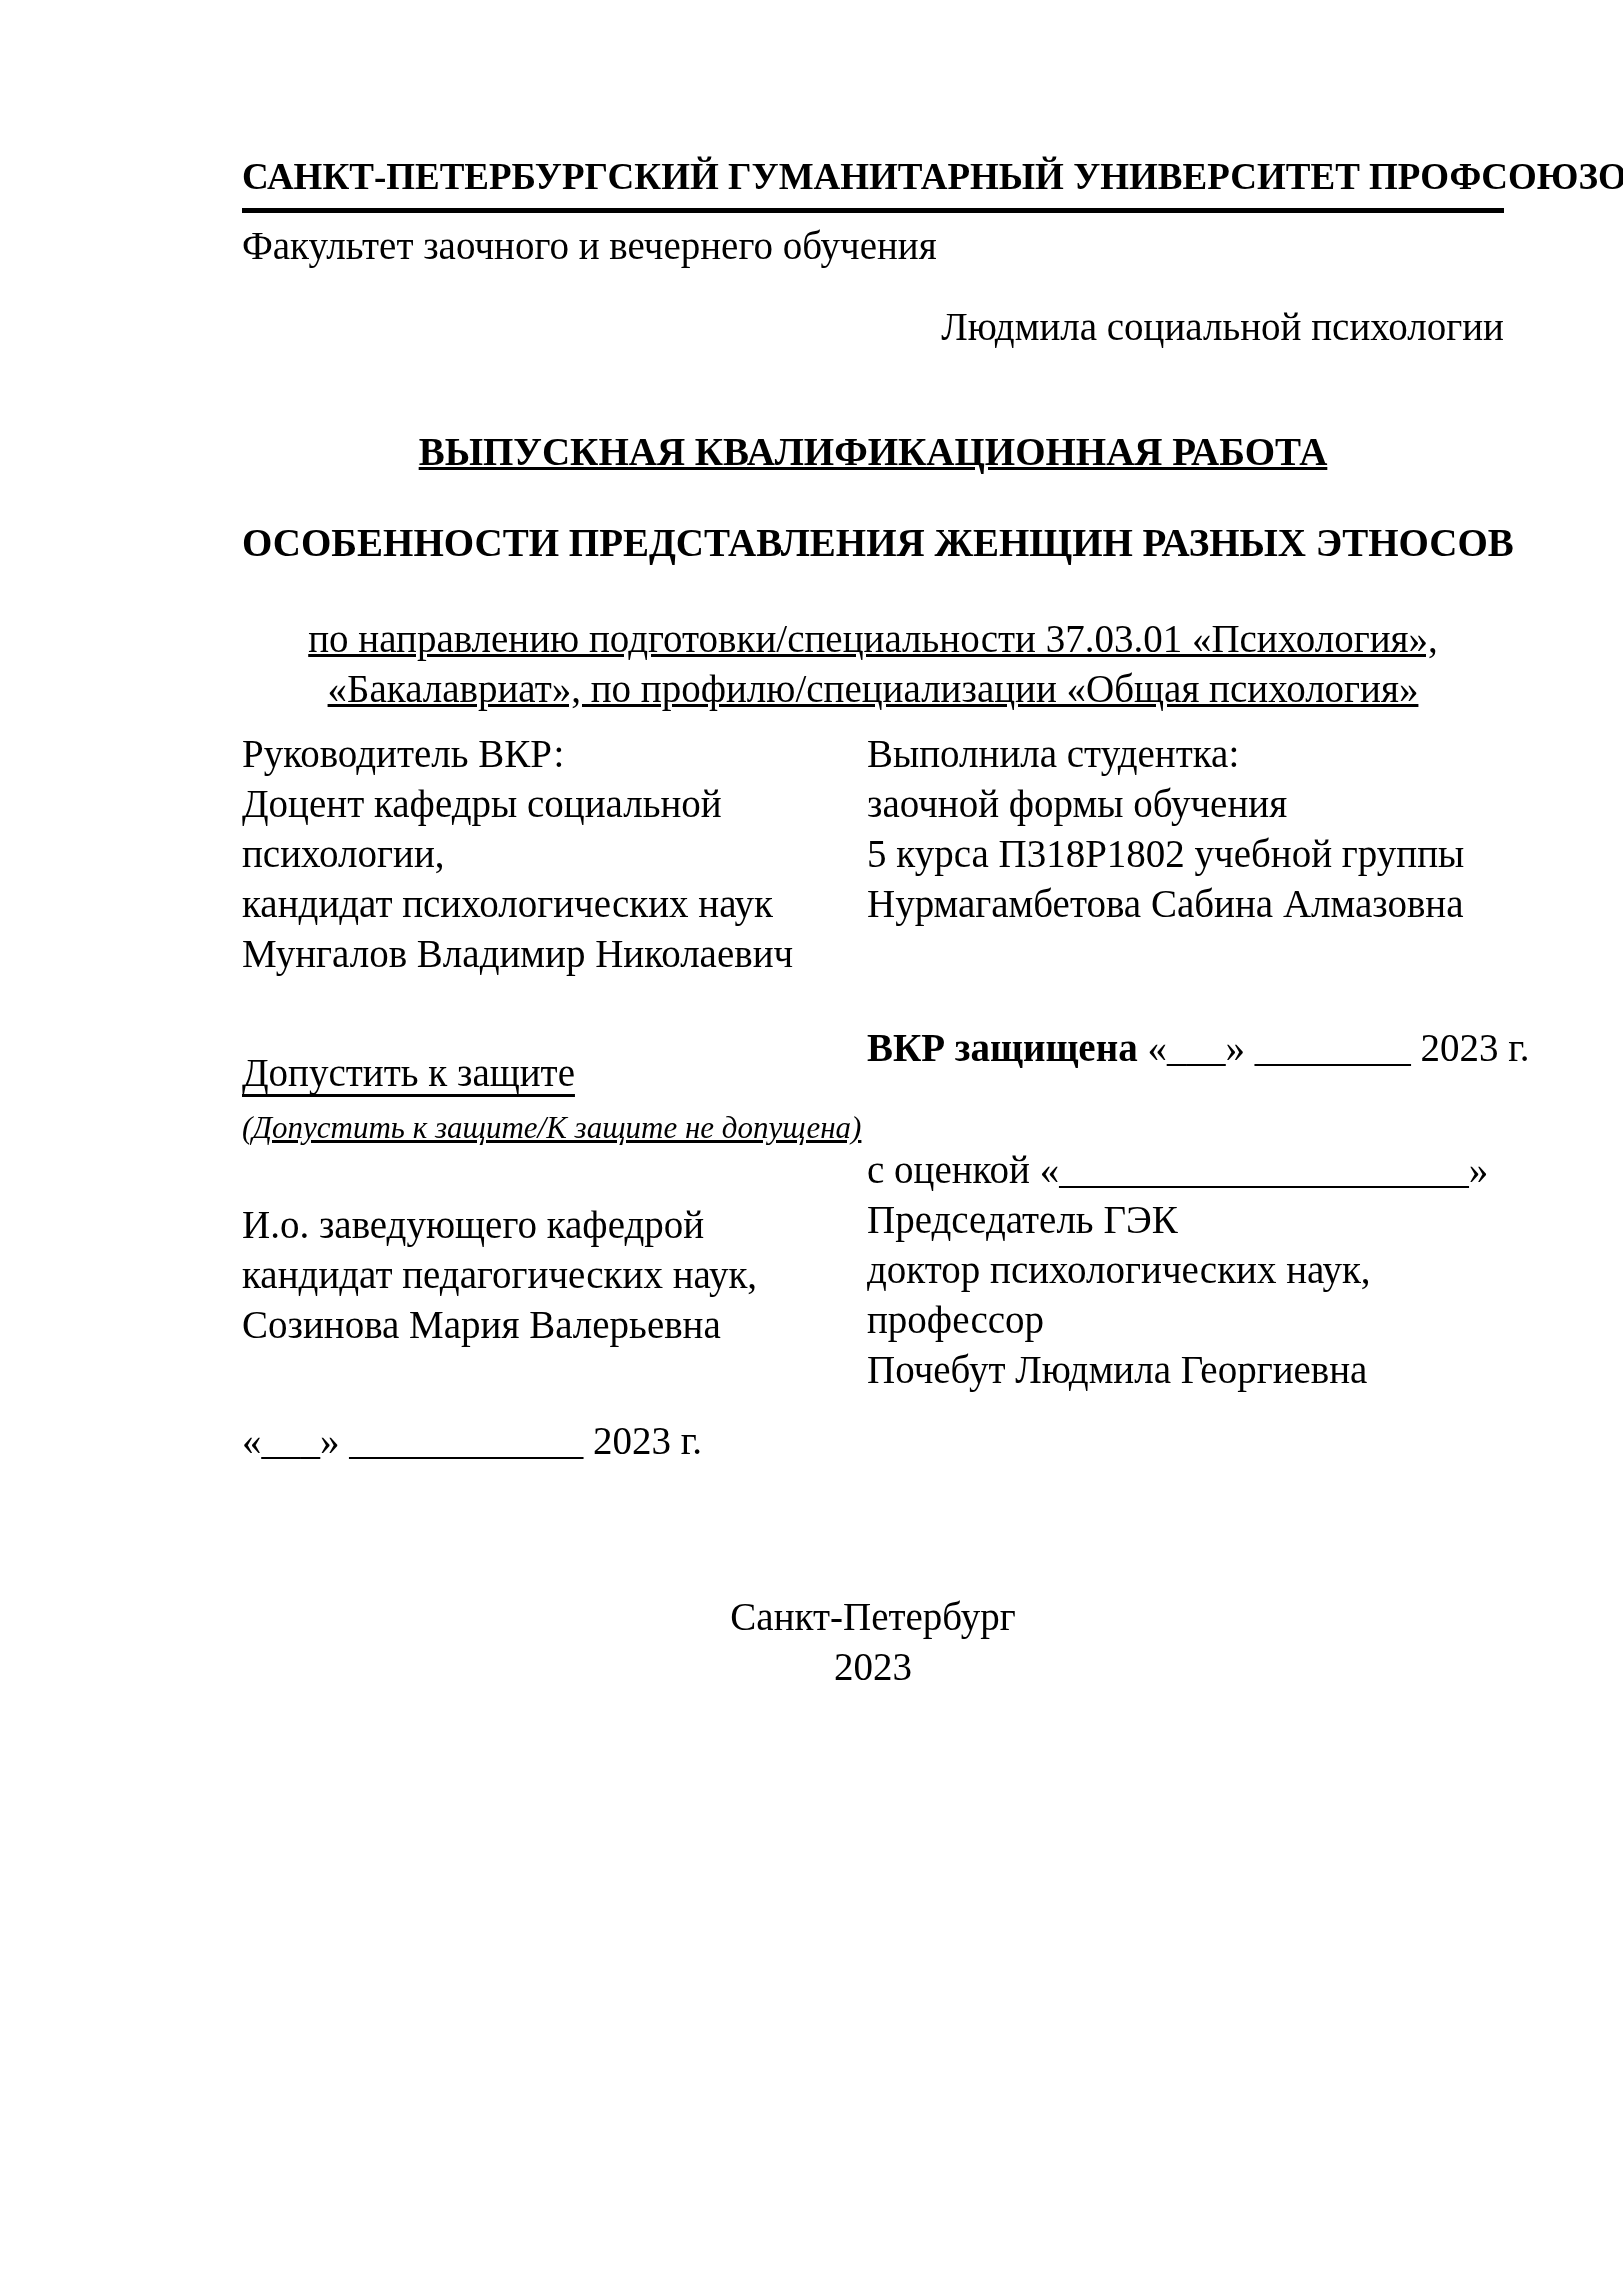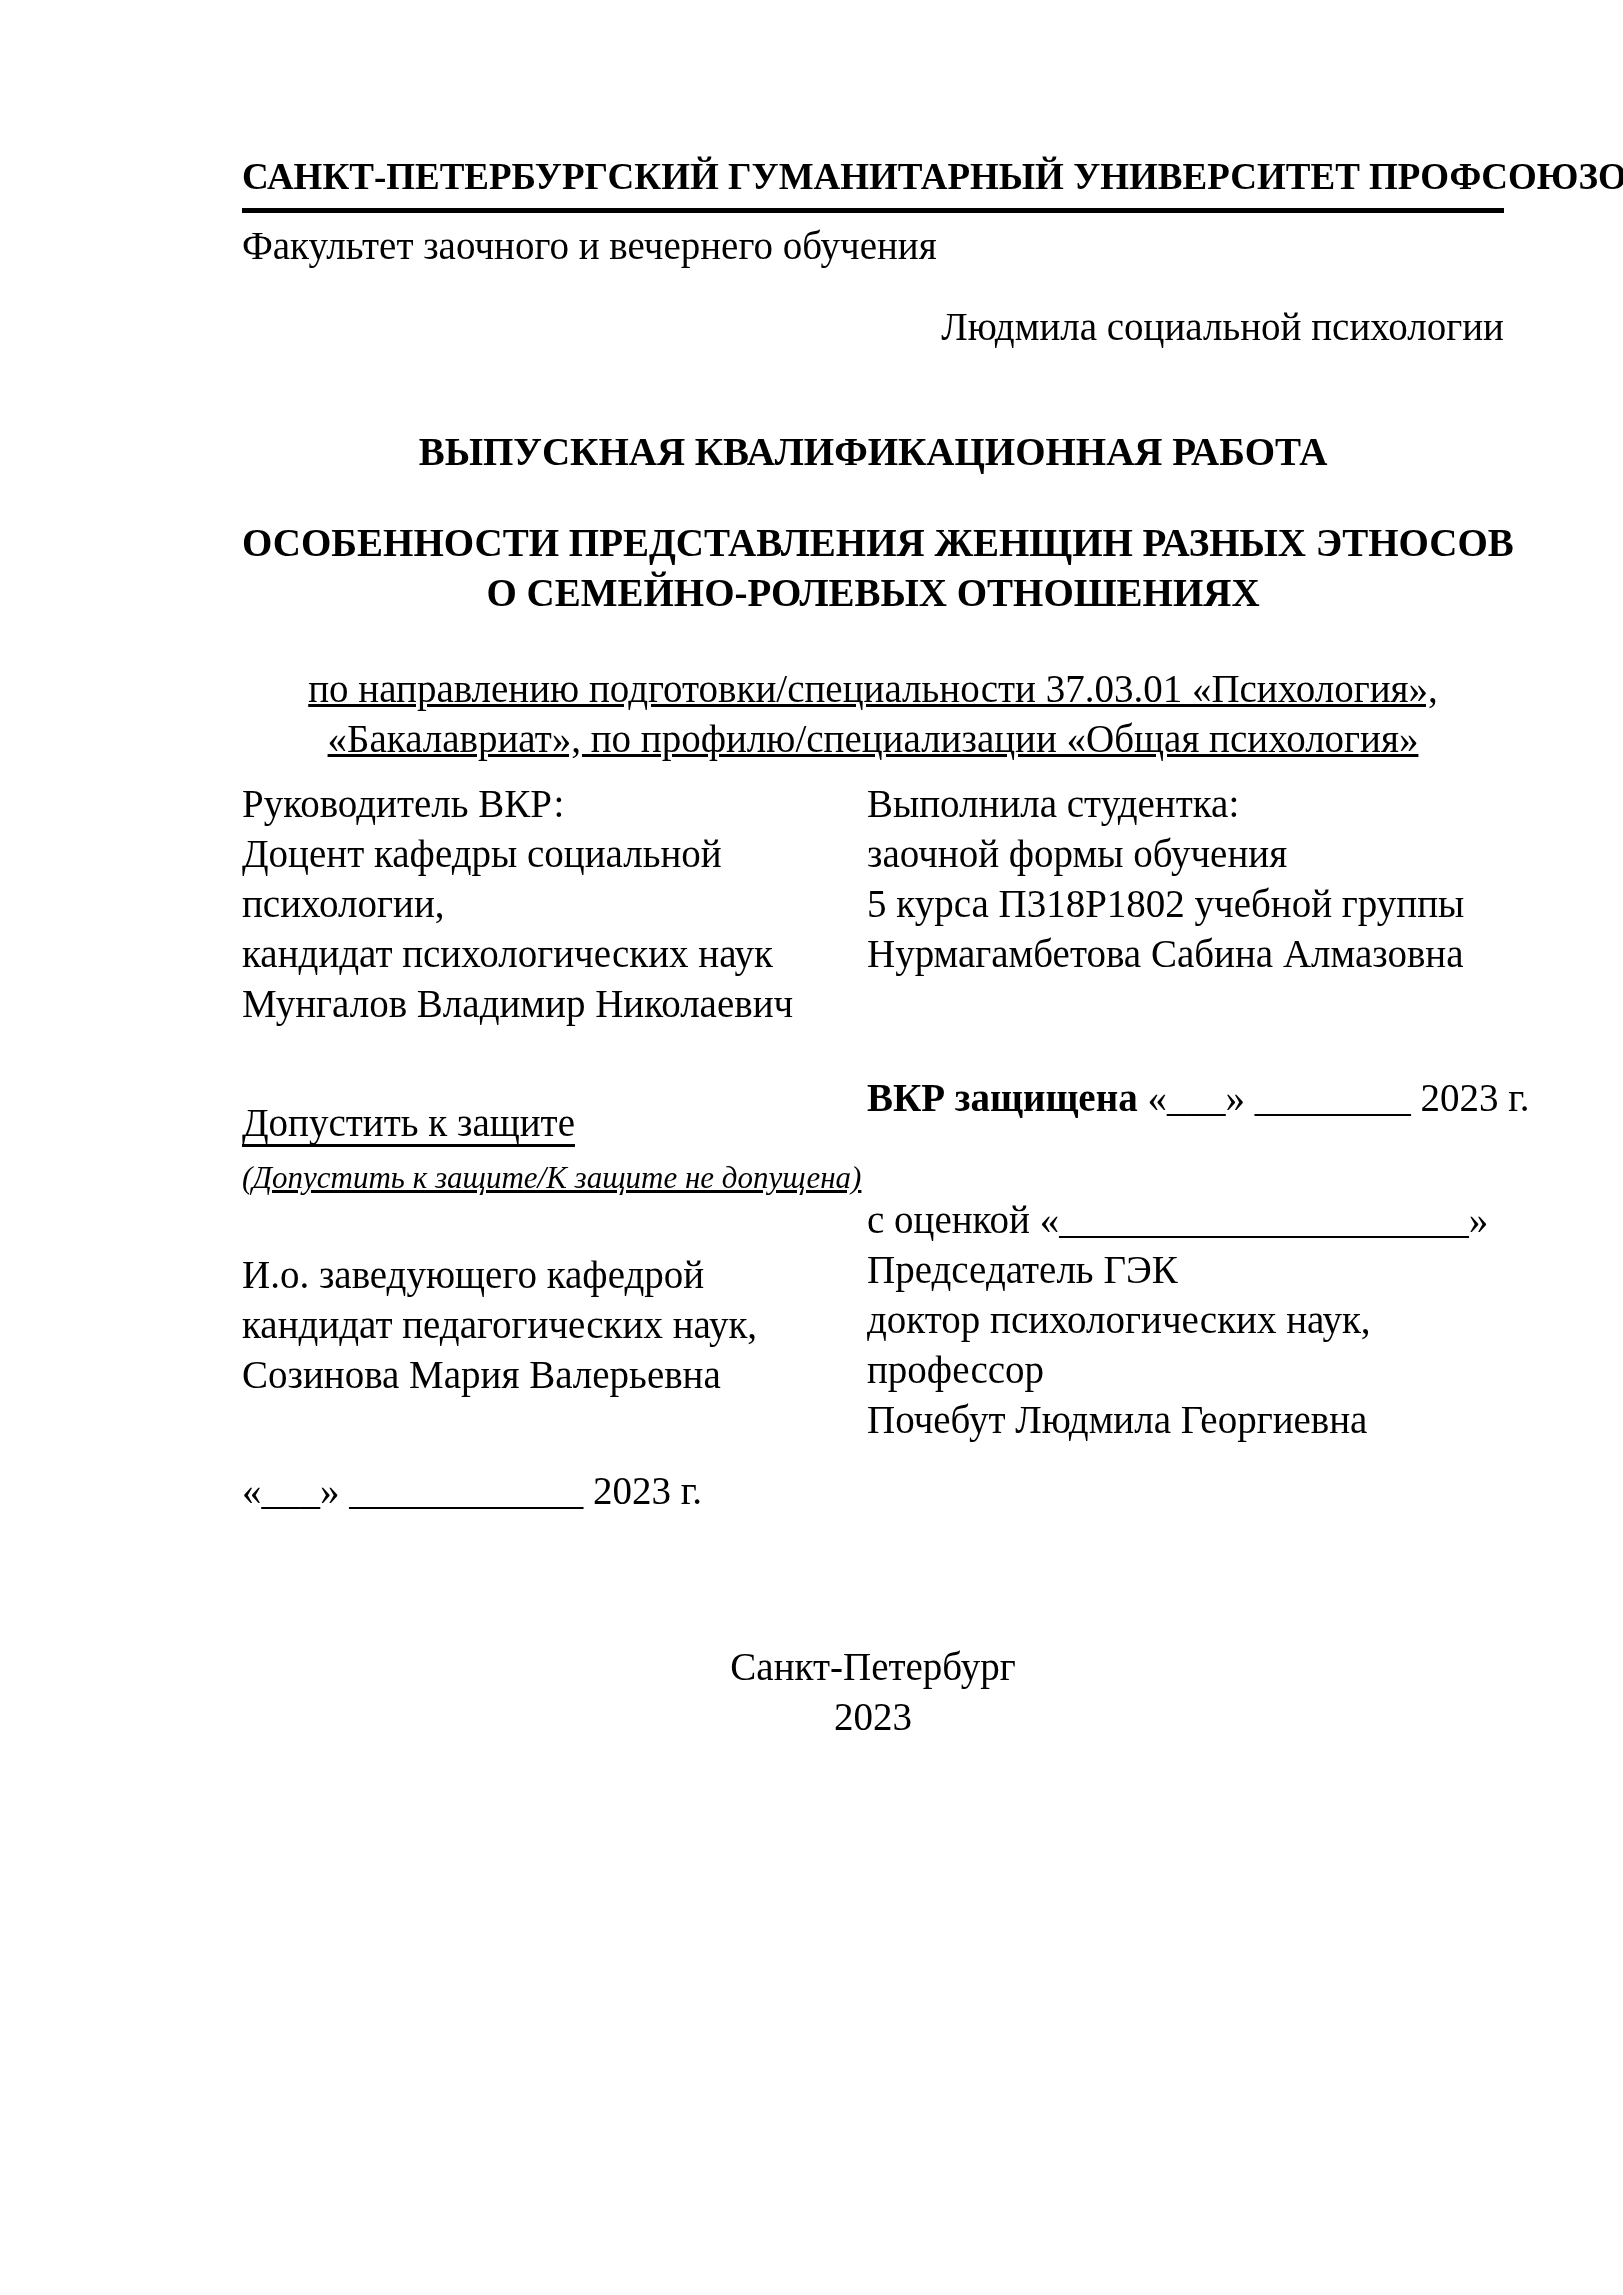--- a/index.html
+++ b/index.html
@@ -22,21 +22,21 @@
     text-align: center;
     font-weight: bold;
     font-size: 37px;
     line-height: 47px;
     border-bottom: 5.5px solid #000;
     padding-bottom: 7.9px;
     white-space: nowrap;
   }
   .faculty { margin-top: 7.9px; }
   .department { text-align: right; margin-top: 31px; }
-  .work-type { text-align: center; font-weight: bold; margin-top: 75px; white-space: nowrap; }
+  .work-type { text-align: center; font-weight: bold; margin-top: 75px; white-space: nowrap; text-decoration: underline; }
   .thesis-title { text-align: center; font-weight: bold; margin-top: 41px; }
   .specialization { text-align: center; margin-top: 46px; text-decoration: underline; }
   .columns {
     display: grid;
     grid-template-columns: 550px 637px;
     column-gap: 75px;
     margin-top: 15.7px;
   }
   .sig { line-height: 31px; letter-spacing: 0.8px; overflow: hidden; }
   .sig-left-1 { margin-top: 11px; }
@@ -72,21 +72,20 @@
   <div class="uni-header">САНКТ-ПЕТЕРБУРГСКИЙ ГУМАНИТАРНЫЙ УНИВЕРСИТЕТ ПРОФСОЮЗОВ</div>
 
   <div class="faculty line">Факультет заочного и вечернего обучения</div>
 
   <div class="department line">Людмила социальной психологии</div>
 
   <div class="work-type">ВЫПУСКНАЯ КВАЛИФИКАЦИОННАЯ РАБОТА</div>
 
   <div class="thesis-title">
     <div class="line">ОСОБЕННОСТИ ПРЕДСТАВЛЕНИЯ ЖЕНЩИН РАЗНЫХ ЭТНОСОВ</div>
-    <div class="line">О СЕМЕЙНО-РОЛЕВЫХ ОТНОШЕНИЯХ</div>
   </div>
 
   <div class="specialization">
     <div class="line">по направлению подготовки/специальности 37.03.01 «Психология»,</div>
     <div class="line">«Бакалавриат», по профилю/специализации «Общая психология»</div>
   </div>
 
   <div class="columns">
 
     <div class="col-left">

